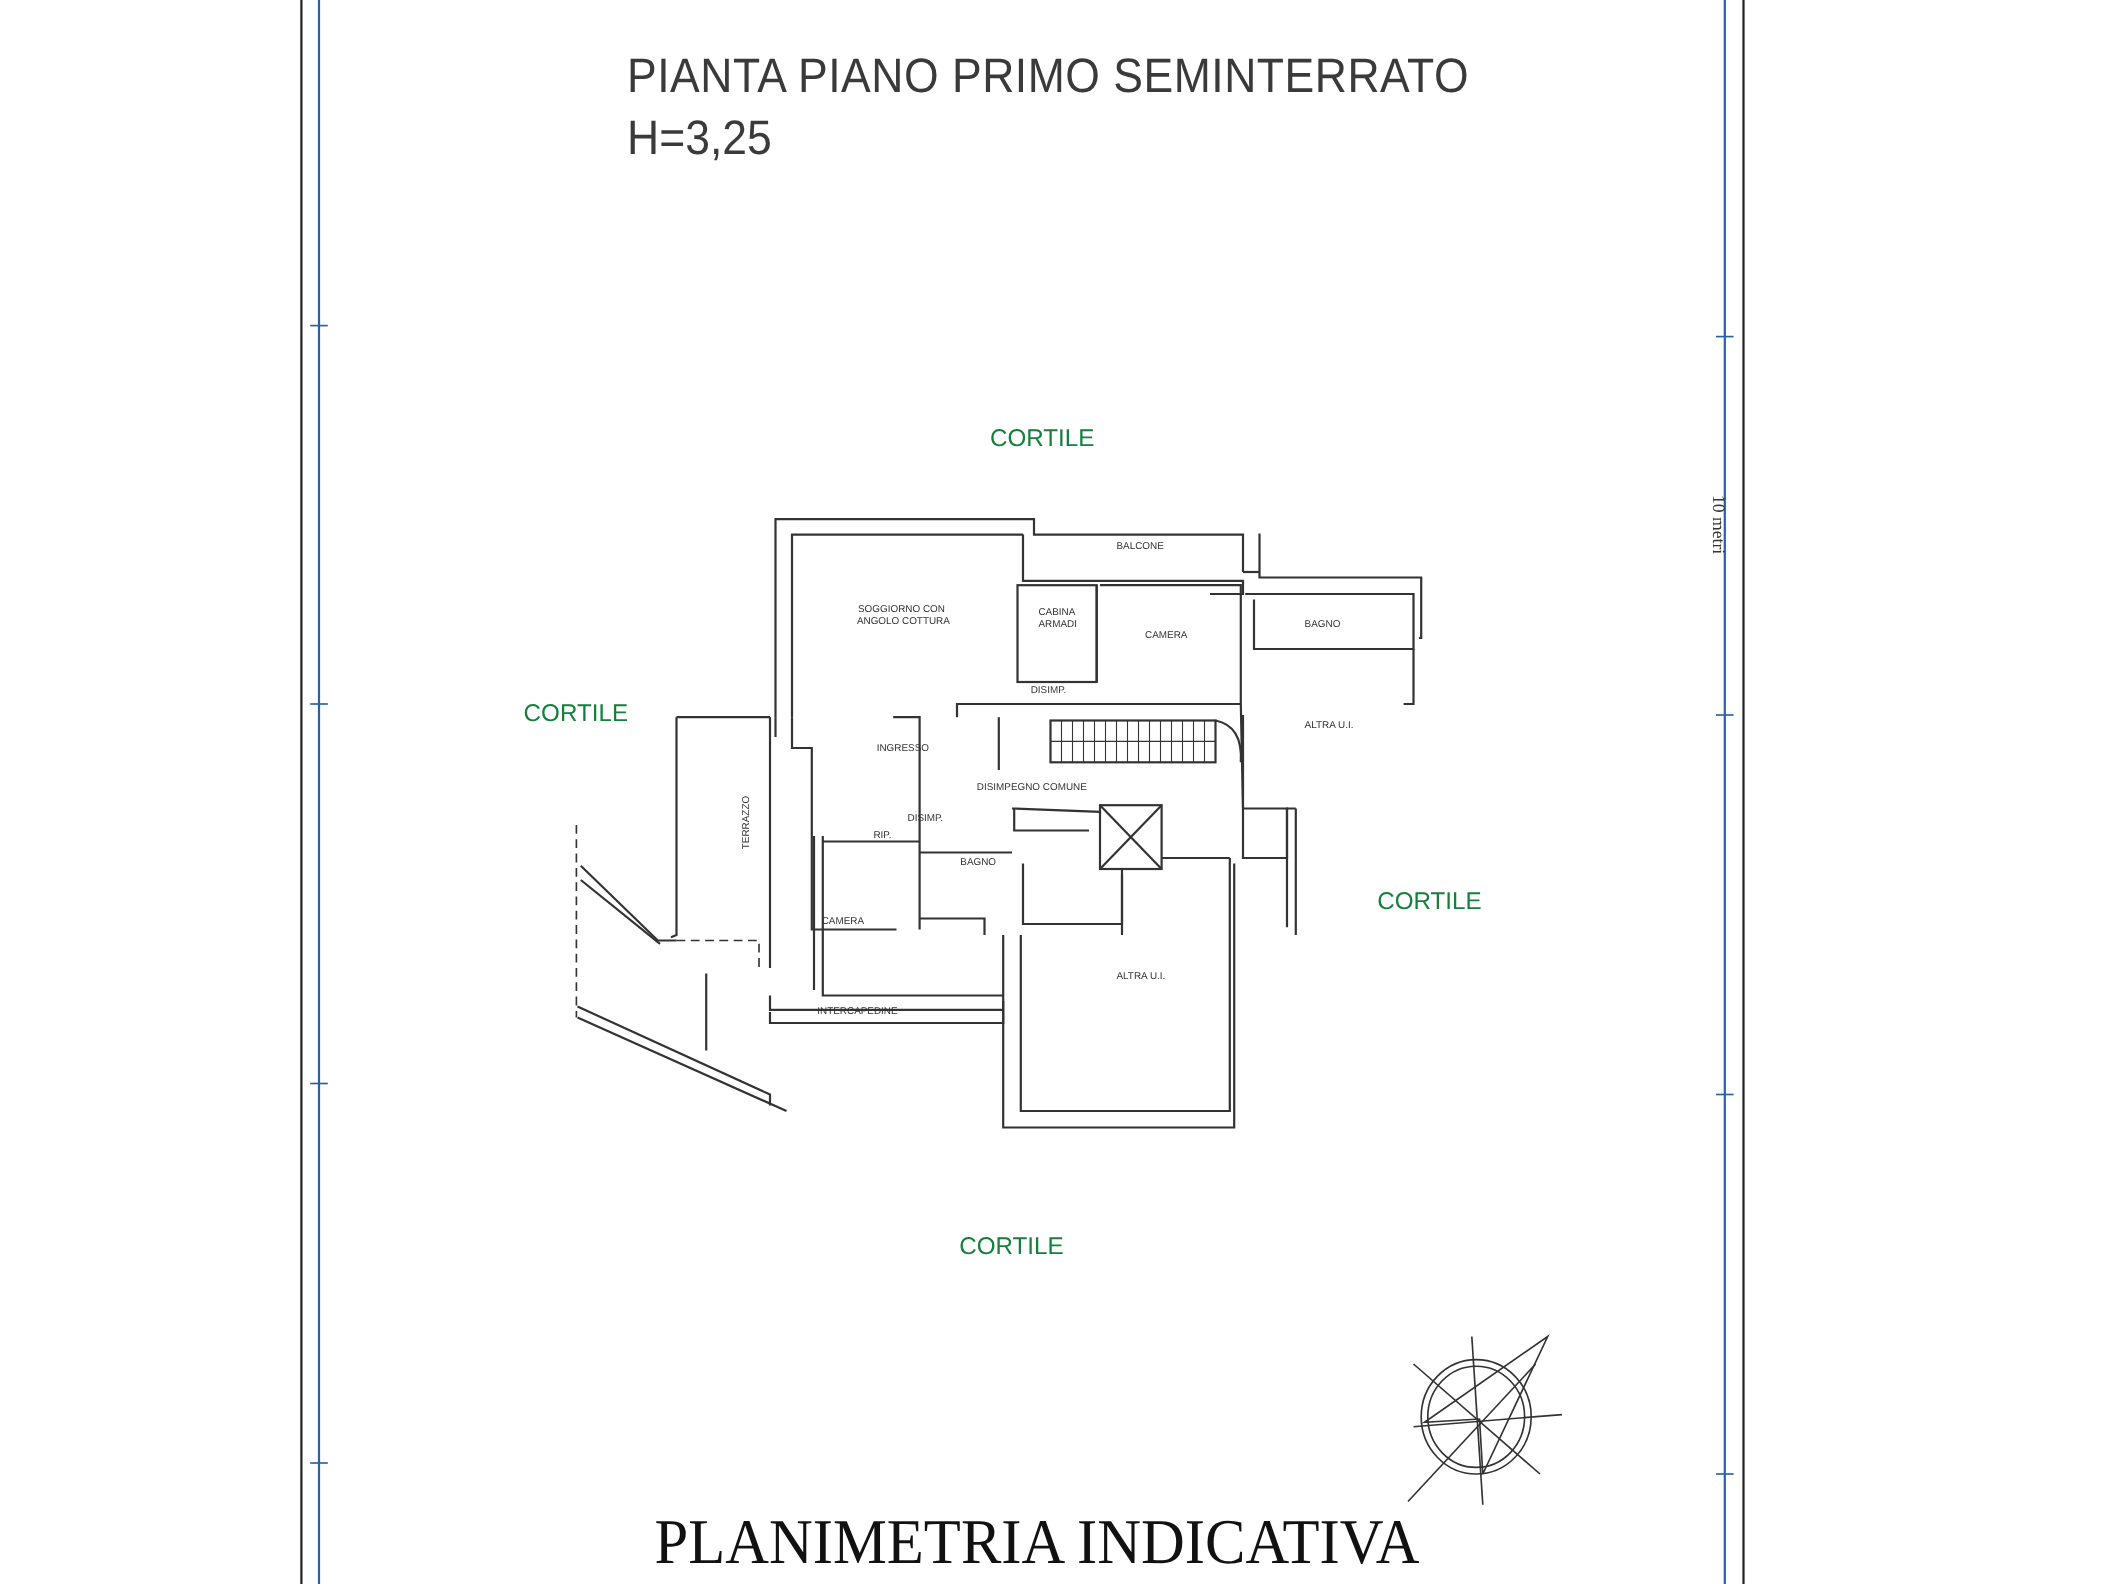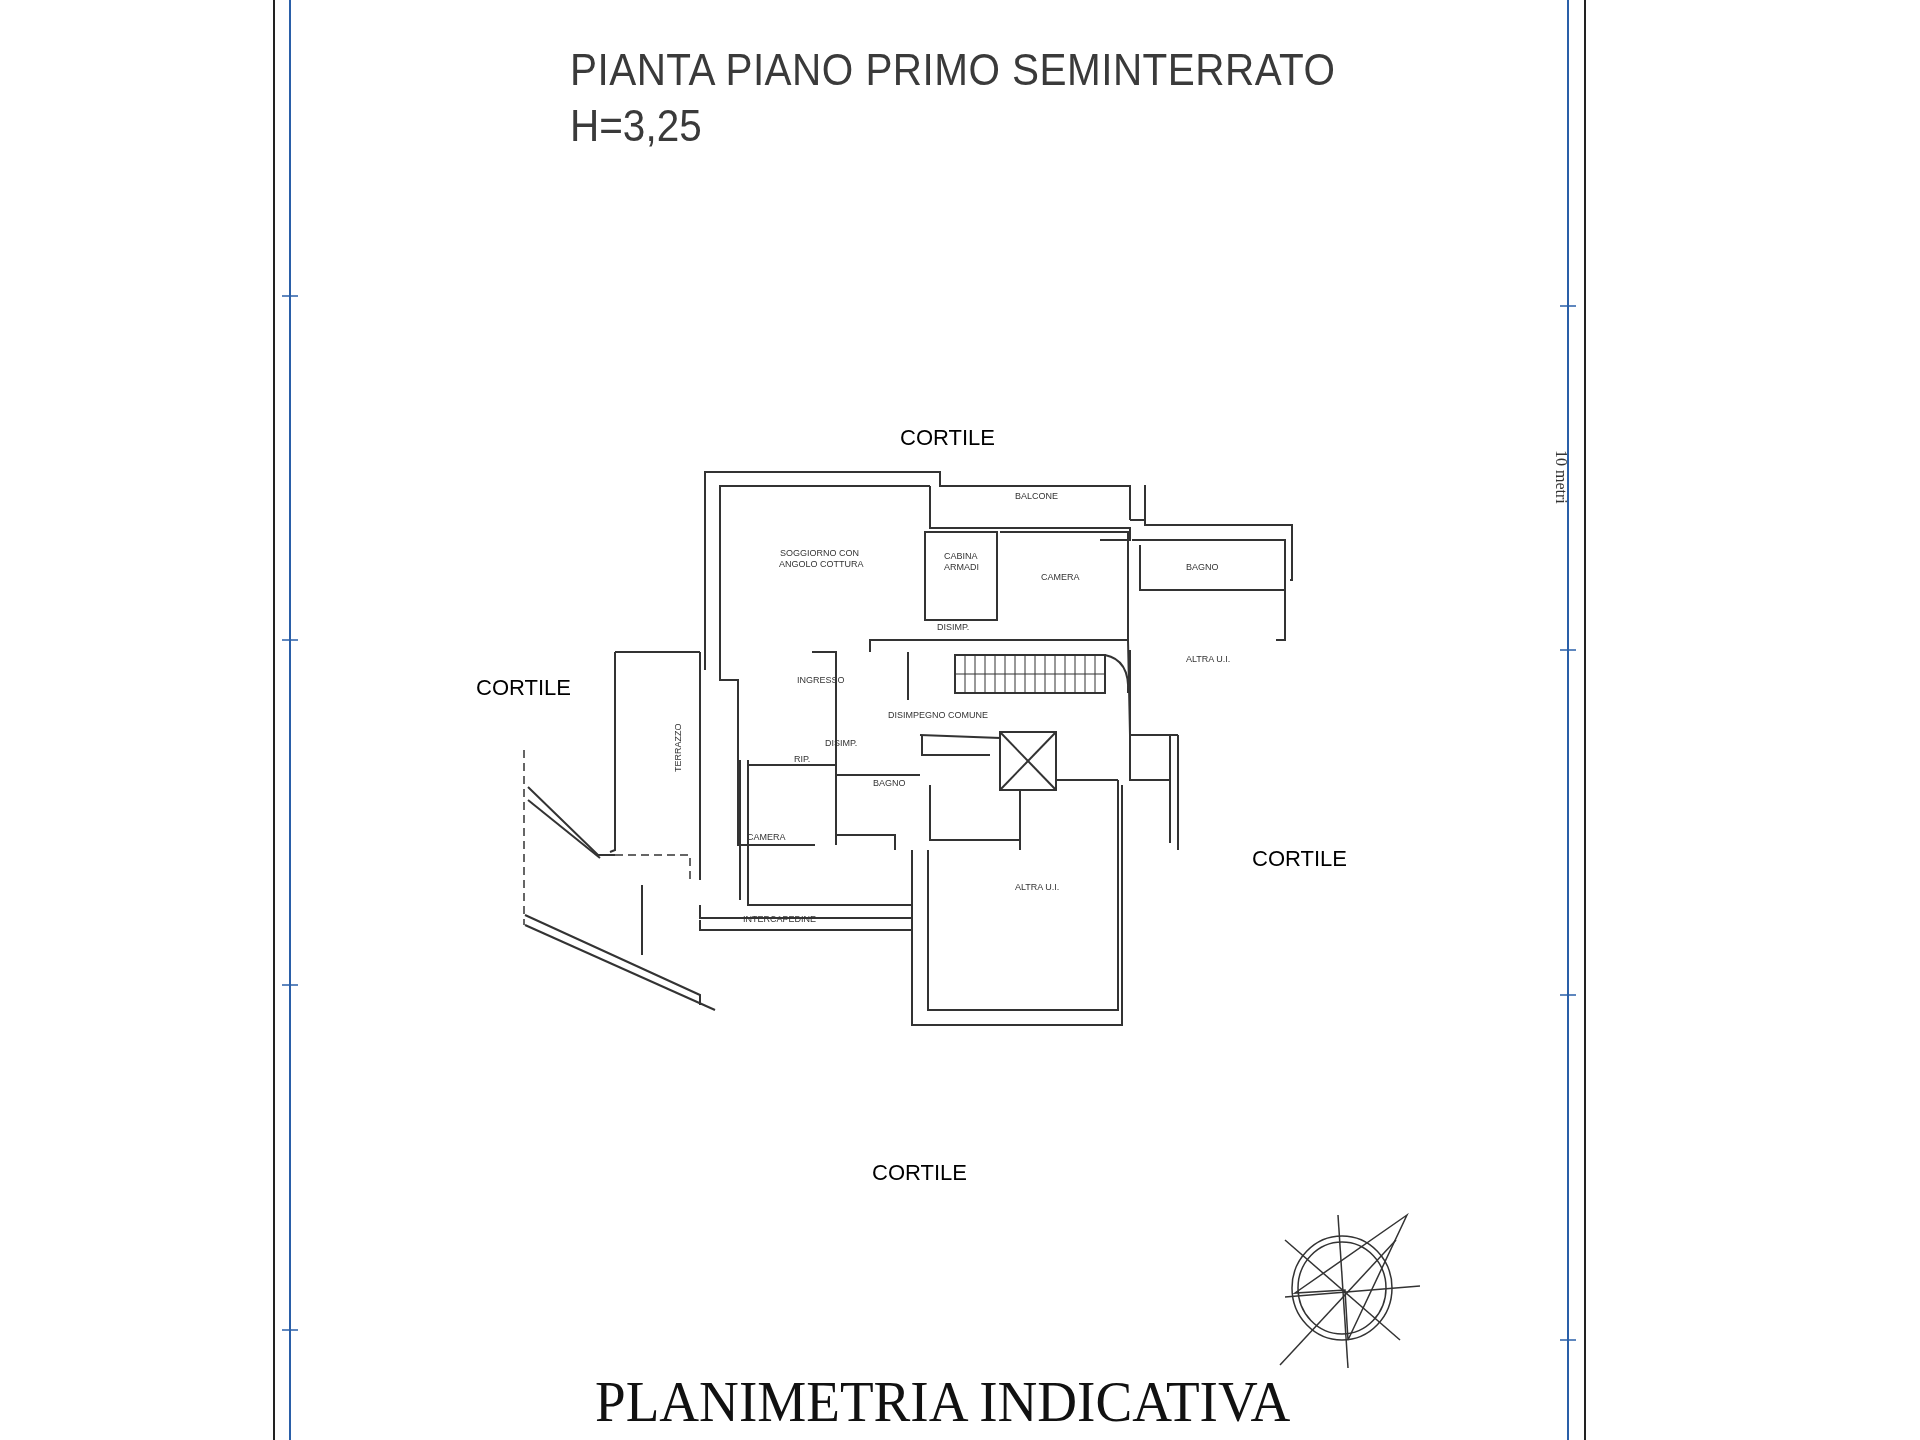--- a/index.html
+++ b/index.html
@@ -1,21 +1,21 @@
 <!DOCTYPE html>
 <html><head>
 <meta charset="utf-8">
 <style>
   html,body{margin:0;padding:0;background:#fff;}
   body{width:1920px;height:1440px;position:relative;overflow:hidden;font-family:"Liberation Sans",sans-serif;color:#333;}
   .frame-line{position:absolute;top:0;bottom:0;width:0;}
   .title{position:absolute;left:570px;top:44px;font-size:44px;letter-spacing:0.5px;color:#3a3a3a;line-height:52px;transform:scaleX(0.92);transform-origin:left top;}
   .subtitle{position:absolute;left:570px;top:100px;font-size:44px;color:#3a3a3a;line-height:52px;transform:scaleX(0.92);transform-origin:left top;}
   .footer{position:absolute;left:595px;top:1368px;font-family:"Liberation Serif",serif;font-size:58px;color:#111;letter-spacing:0px;transform:scaleX(0.95);transform-origin:left top;}
-  .cortile{position:absolute;font-size:22px;color:#000000;margin-top:40px;}
+  .cortile{position:absolute;font-size:22px;color:#15803d;}
   .scale-label{position:absolute;left:1570px;top:450px;font-family:"Liberation Serif",serif;font-size:16px;color:#333;transform:rotate(90deg);transform-origin:left top;white-space:nowrap;}
   svg{position:absolute;left:0;top:0;}
   .room{font-family:"Liberation Sans",sans-serif;font-size:9px;fill:#333;}
 </style>
 </head>
 <body>
 
 <div class="frame-line" style="left:273px;border-left:2px solid #222;"></div>
 <div class="frame-line" style="left:289px;border-left:2px solid #2a5fa8;"></div>
 <div class="frame-line" style="left:1567px;border-left:2px solid #2a5fa8;"></div>

